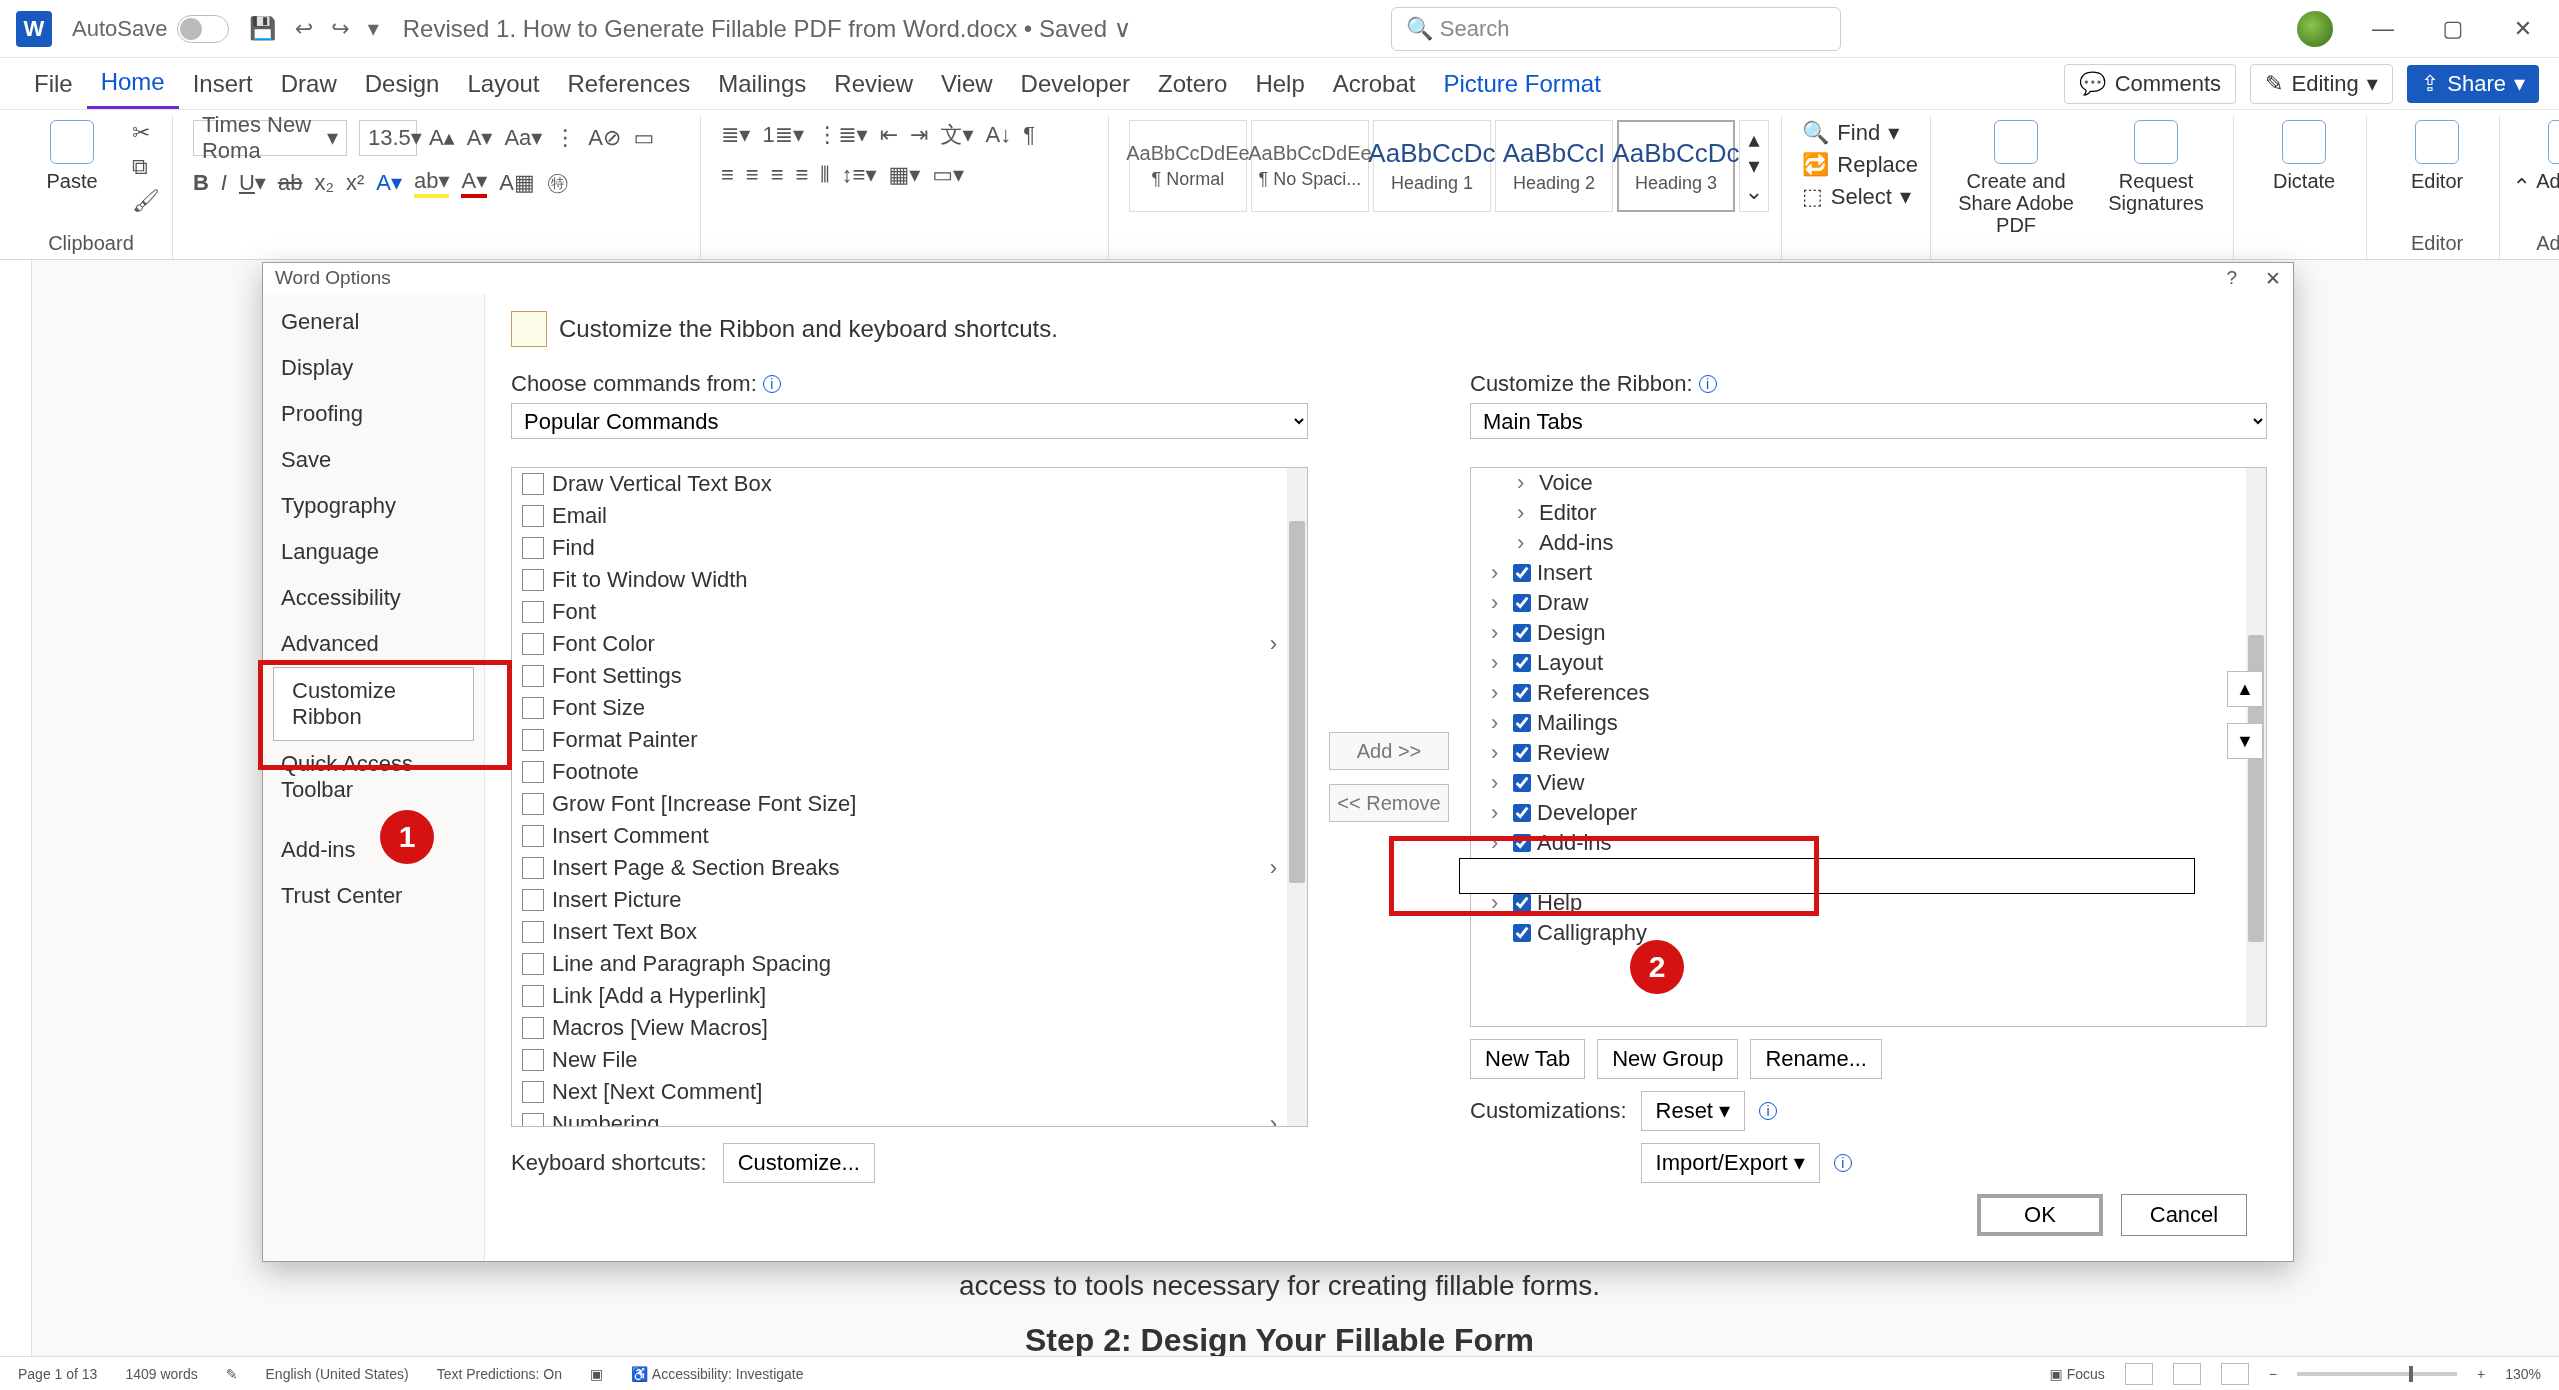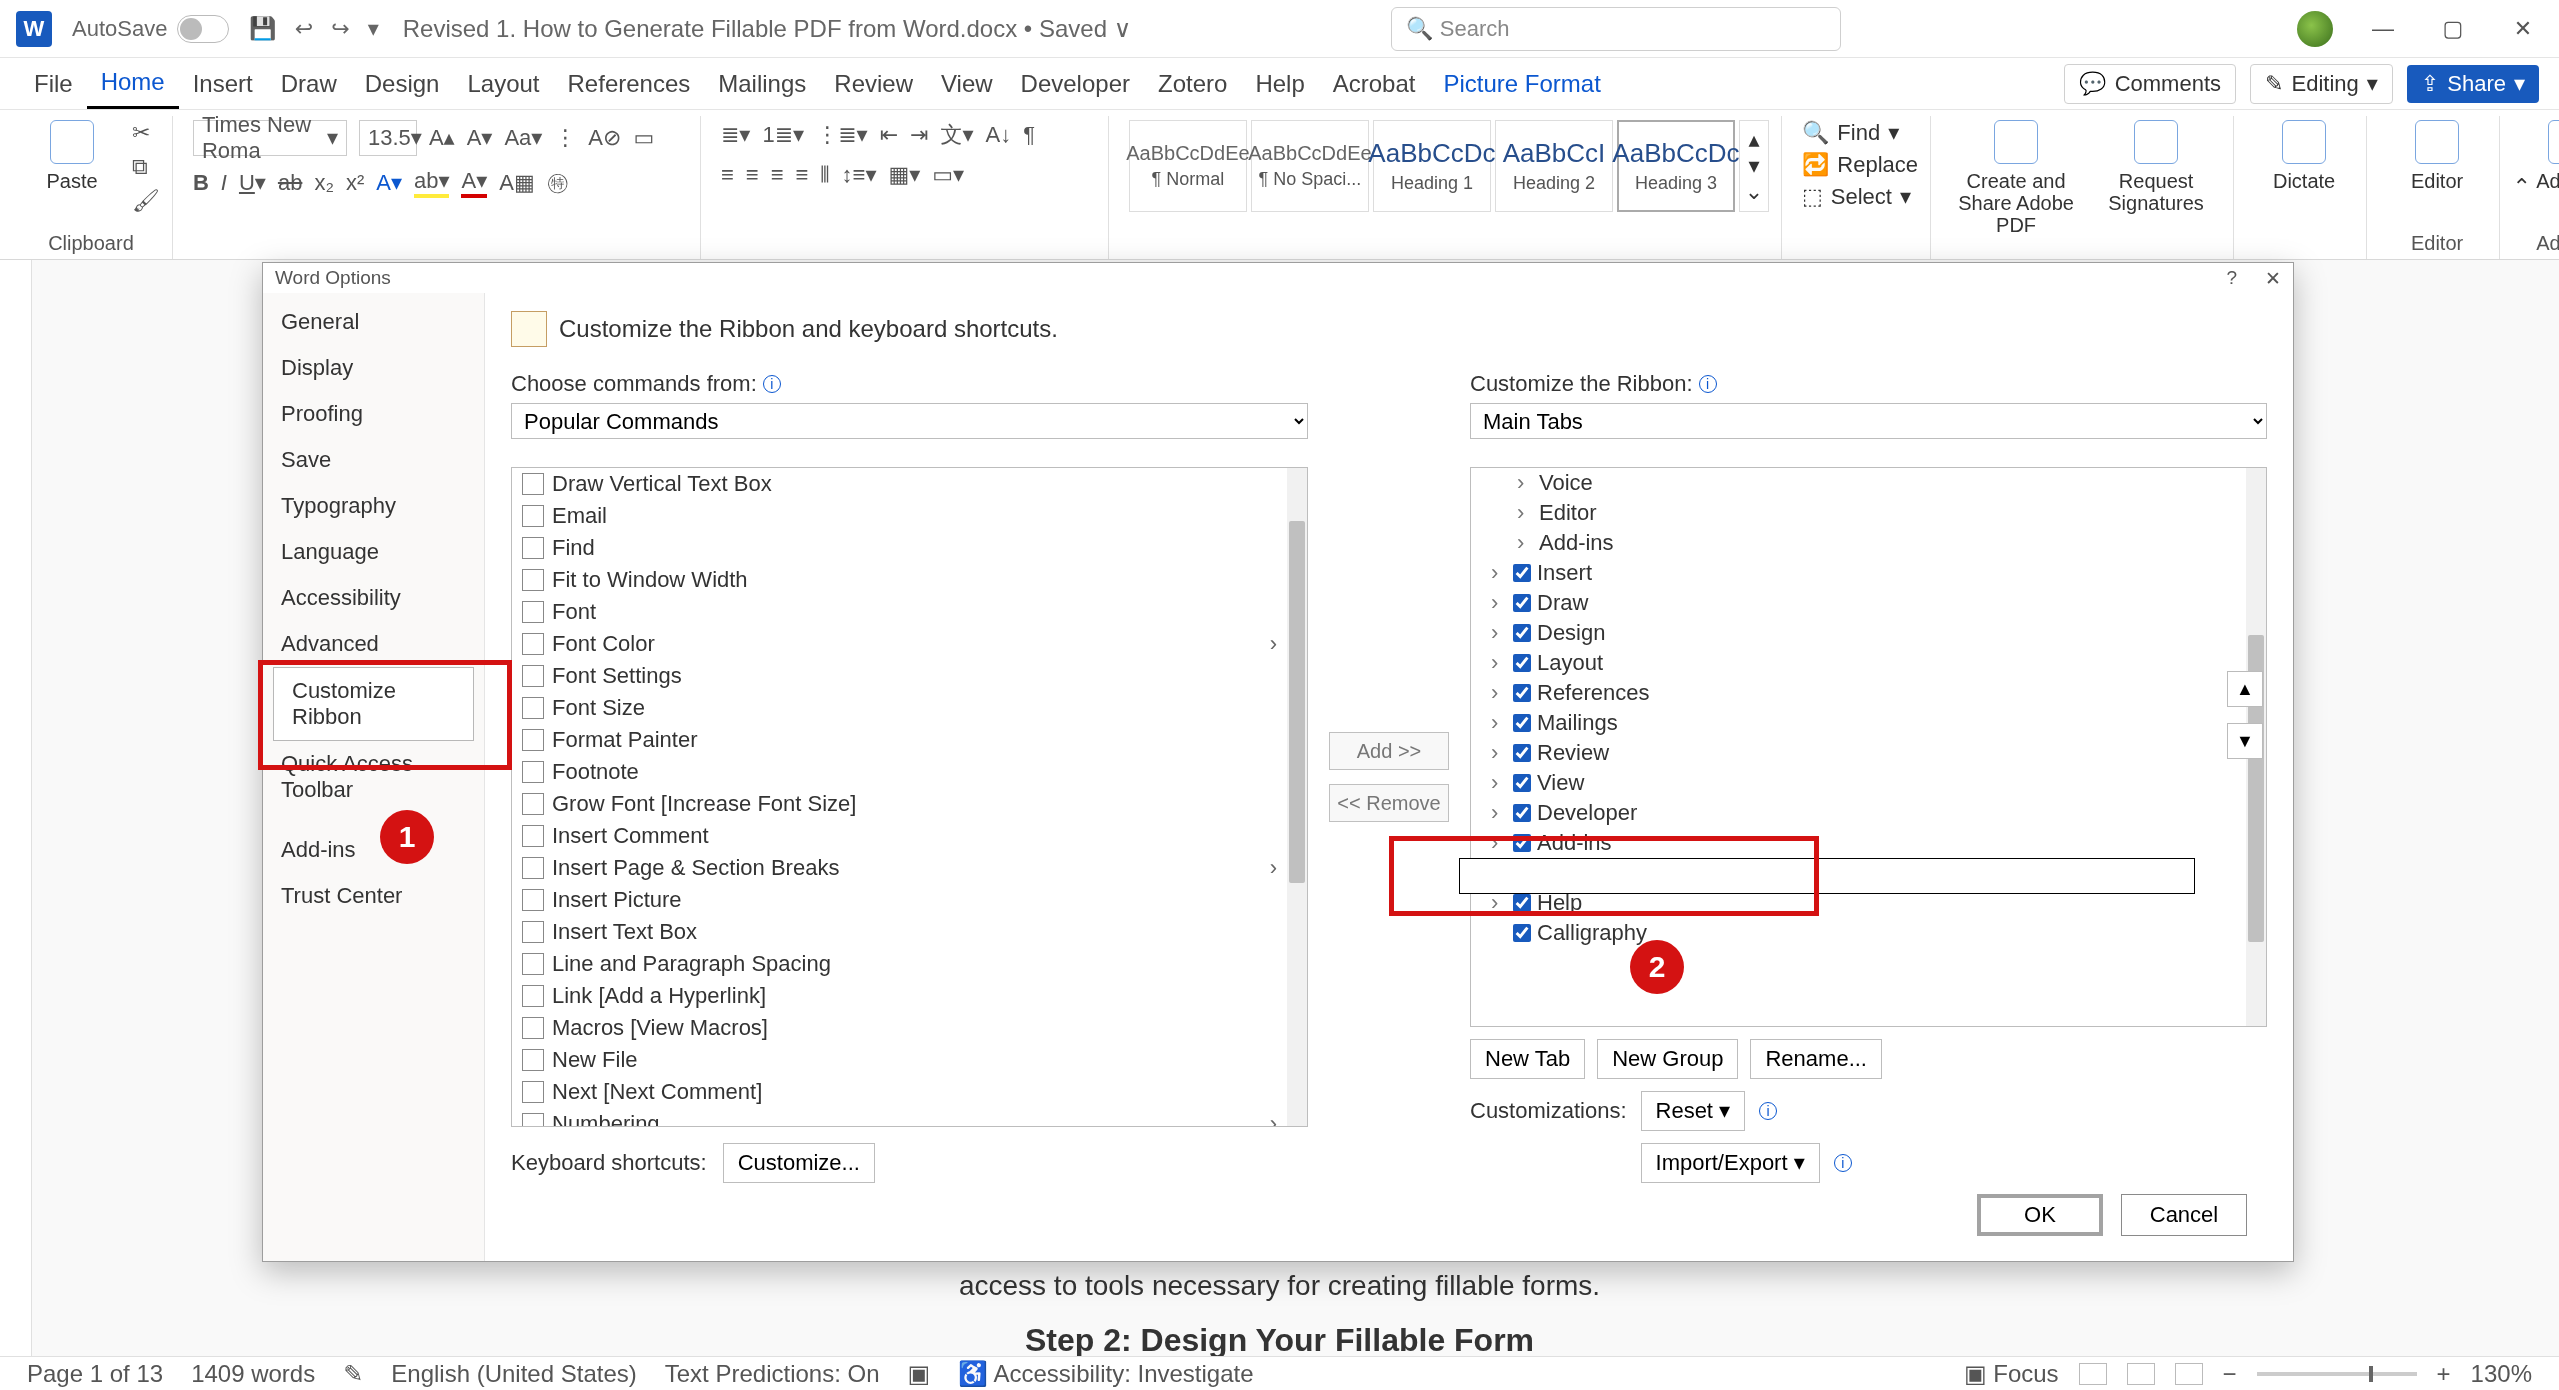--- a/index.html
+++ b/index.html
@@ -14,21 +14,21 @@
 .titlebar .qat { display:flex; gap:18px; color:#666; margin-right:24px;}
 .titlebar .doc-title { color:#666; font-size:24px; }
 .titlebar .search-box { margin-left:260px; width:450px; height:44px; border:1px solid #cfcfcf; border-radius:6px; display:flex; align-items:center; padding:0 14px; color:#888;}
 .titlebar .right { margin-left:auto; display:flex; align-items:center; gap:30px; color:#555; }
 .titlebar .right .avatar { width:36px;height:36px;border-radius:50%;background:radial-gradient(circle at 40% 40%,#8bc34a,#3a6e1c);}
 .titlebar .winbtn { width:40px; text-align:center; }
 
 
 .tabs-row { display:flex; align-items:center; height:52px; background:#fff; padding:0 20px; font-size:24px; border-bottom:1px solid #e5e5e5; }
 .tabs-row .tab { padding:10px 14px; color:#444; cursor:pointer; }
-.tabs-row .tab.active { color:#0b57d0; border-bottom:3px solid #000000; font-weight:400; }
+.tabs-row .tab.active { color:#0b57d0; border-bottom:3px solid #6d28d9; font-weight:400; }
 .tabs-row .tab.pf { color:#0b57d0; }
 .tabs-row .right-tools { margin-left:auto; display:flex; gap:14px; align-items:center; }
 .tabs-row .tool-btn { border:1px solid #d0d0d0; border-radius:4px; padding:6px 14px; display:flex; align-items:center; gap:8px; font-size:22px; cursor:pointer; }
 .tabs-row .share-btn { background:#185abd; color:#fff; border:none; }
 
 
 .ribbon-body { height:150px; background:#fff; border-bottom:1px solid #d8d8d8; display:flex; padding:6px 10px 0 10px; gap:8px; position:relative;}
 .rgroup { border-right:1px solid #e0e0e0; padding:4px 12px 2px 12px; display:flex; flex-direction:column; justify-content:space-between; }
 .rgroup .gbody { flex:1; display:flex; gap:10px; align-items:flex-start; }
 .rgroup .glabel { text-align:center; font-size:20px; color:#555; padding-bottom:2px; }
@@ -51,21 +51,21 @@
 .editing-list div{display:flex;align-items:center;gap:8px;}
 
 
 .doc-area { position:absolute; left:0; right:0; top:260px; bottom:32px; background:#f9f9f9; }
 .vruler { position:absolute; left:0; top:0; bottom:0; width:32px; background:#fff; border-right:1px solid #e0e0e0;}
 .doc-text { position:absolute; left:50%; transform:translateX(-50%); top:1010px; width:1200px; text-align:center; color:#333;}
 .doc-text .l1{ font-size:28px; }
 .doc-text .l2{ font-size:32px; font-weight:bold; margin-top:20px;}
 
 
-.statusbar { position:absolute; left:0; right:0; bottom:0; height:34px; background:#fff; border-top:1px solid #e0e0e0; display:flex; align-items:center; padding:0 27px; font-size:24px; color:#555; gap:28px;}
+.statusbar { position:absolute; left:0; right:0; bottom:0; height:34px; background:#fff; border-top:1px solid #e0e0e0; display:flex; align-items:center; padding:0 18px; font-size:14px; color:#555; gap:28px;}
 .statusbar .right { margin-left:auto; display:flex; align-items:center; gap:20px;}
 .statusbar .viewbtn { width:28px;height:22px;border:1px solid #bbb;}
 .statusbar .zoom-track{width:160px;height:4px;background:#ccc;position:relative;}
 .statusbar .zoom-track::after{content:"";position:absolute;left:70%;top:-6px;width:4px;height:16px;background:#666;}
 
 
 
 .dialog { position:absolute; left:262px; top:262px; width:2032px; height:1000px; background:#fff; border:1px solid #9d9d9d; box-shadow:0 10px 30px rgba(0,0,0,.25); display:flex; flex-direction:column; }
 .dialog .dlg-title { height:30px; display:flex; align-items:center; padding:8px 12px; font-size:19px; color:#555; justify-content:space-between;}
 .dialog .dlg-title .tright{display:flex;gap:28px;color:#555;}

